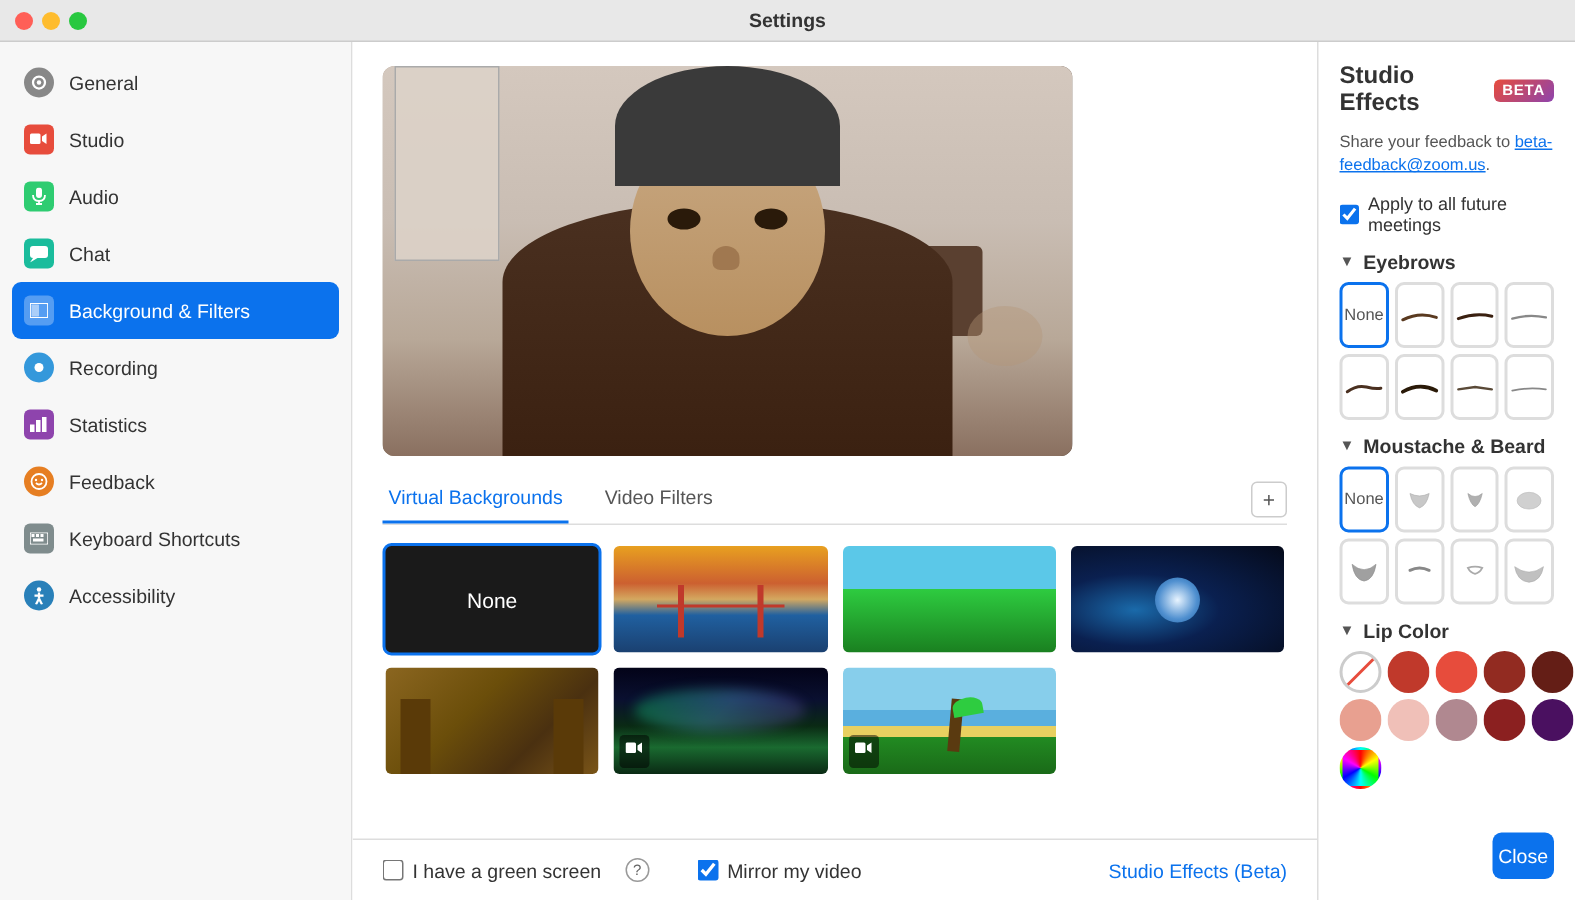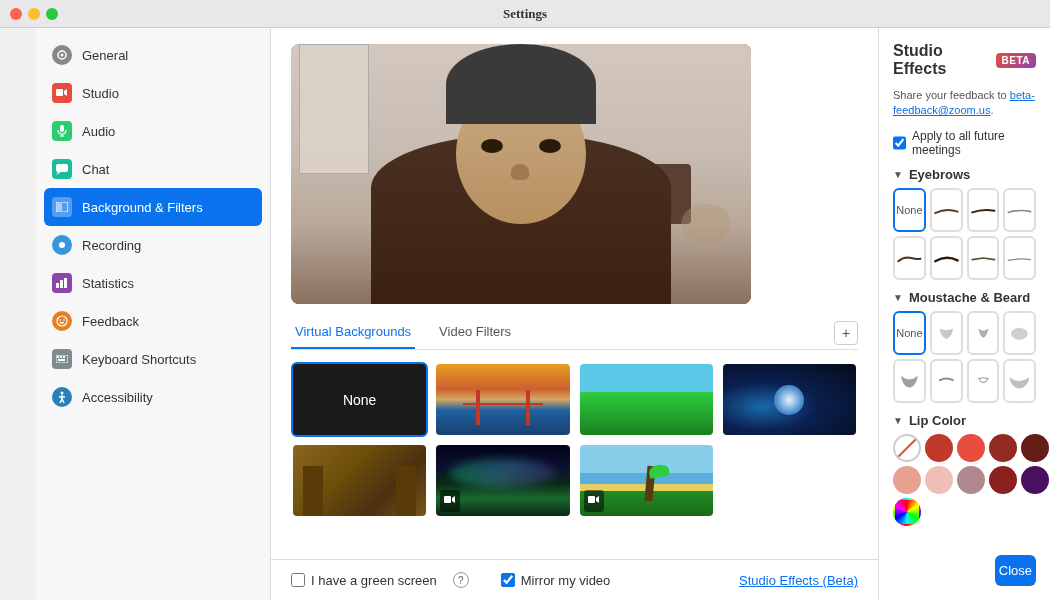--- a/index.html
+++ b/index.html
@@ -1,23 +1,23 @@
 <!DOCTYPE html>
 <html><head>
   <meta charset="utf-8">
   <style>
     * { box-sizing: border-box; margin: 0; padding: 0; }
     body { font-family: -apple-system, BlinkMacSystemFont, 'Segoe UI', sans-serif; background: #f0f0f0; width: 1050px; height: 600px; overflow: hidden; display: flex; flex-direction: column; }
     
     .titlebar { height: 28px; background: #e8e8e8; display: flex; align-items: center; justify-content: center; border-bottom: 1px solid #ccc; position: relative; }
-    .titlebar-title { font-size: 13px; font-weight: 600; color: #333; font-family: Liberation Serif, serif; }
+    .titlebar-title { font-size: 13px; font-weight: 600; color: #333; }
     .titlebar-controls { position: absolute; left: 10px; display: flex; gap: 6px; }
     .titlebar-dot { width: 12px; height: 12px; border-radius: 50%; }
     
-    .main { display: flex; flex: 1; overflow: hidden; margin-left: 36px; }
+    .main { display: flex; flex: 1; overflow: hidden; }
     
     
     .sidebar { width: 235px; background: #f7f7f7; border-right: 1px solid #ddd; padding: 8px 0; overflow-y: auto; }
     .sidebar-item { display: flex; align-items: center; padding: 9px 16px; cursor: pointer; gap: 10px; font-size: 13px; color: #333; }
     .sidebar-item.active { background: #0b72ed; color: white; border-radius: 6px; margin: 0 8px; padding: 9px 8px; }
     .sidebar-item.active .sidebar-icon { filter: brightness(10); }
     .sidebar-icon { width: 20px; height: 20px; border-radius: 4px; display: flex; align-items: center; justify-content: center; font-size: 14px; flex-shrink: 0; }
     
     
     .content { flex: 1; display: flex; flex-direction: column; background: #fff; overflow: hidden; }
@@ -43,21 +43,21 @@
     .bg-none { background: #1a1a1a; display: flex; align-items: center; justify-content: center; color: white; font-size: 14px; font-weight: 500; }
     
     .video-icon { position: absolute; bottom: 4px; left: 4px; background: rgba(0,0,0,0.5); border-radius: 3px; padding: 2px 4px; }
     .video-icon svg { width: 12px; height: 12px; fill: white; }
     
     
     .bottom-bar { border-top: 1px solid #ddd; padding: 12px 20px; display: flex; align-items: center; gap: 16px; background: #fff; }
     .checkbox-item { display: flex; align-items: center; gap: 6px; font-size: 13px; color: #333; }
     .checkbox-item input { width: 14px; height: 14px; }
     .help-icon { width: 16px; height: 16px; border: 1px solid #999; border-radius: 50%; display: flex; align-items: center; justify-content: center; font-size: 10px; color: #666; cursor: pointer; }
-    .studio-link { color: #0b72ed; font-size: 13px; cursor: pointer; margin-left: auto; text-decoration: underline; }
+    .studio-link { color: #0b72ed; font-size: 13px; cursor: pointer; margin-left: auto; }
     
     
     .studio-panel { width: 172px; background: #fff; border-left: 1px solid #ddd; padding: 14px; overflow-y: auto; display: flex; flex-direction: column; gap: 10px; }
     .studio-header { display: flex; align-items: center; gap: 8px; }
     .studio-title { font-size: 16px; font-weight: 600; color: #333; }
     .beta-badge { background: linear-gradient(135deg, #e74c3c, #8e44ad); color: white; font-size: 10px; font-weight: 700; padding: 2px 6px; border-radius: 4px; letter-spacing: 0.5px; }
     .studio-desc { font-size: 11px; color: #555; line-height: 1.4; }
     .studio-desc a { color: #0b72ed; }
     .apply-row { display: flex; align-items: center; gap: 6px; }
     .apply-checkbox { width: 14px; height: 14px; accent-color: #0b72ed; }

